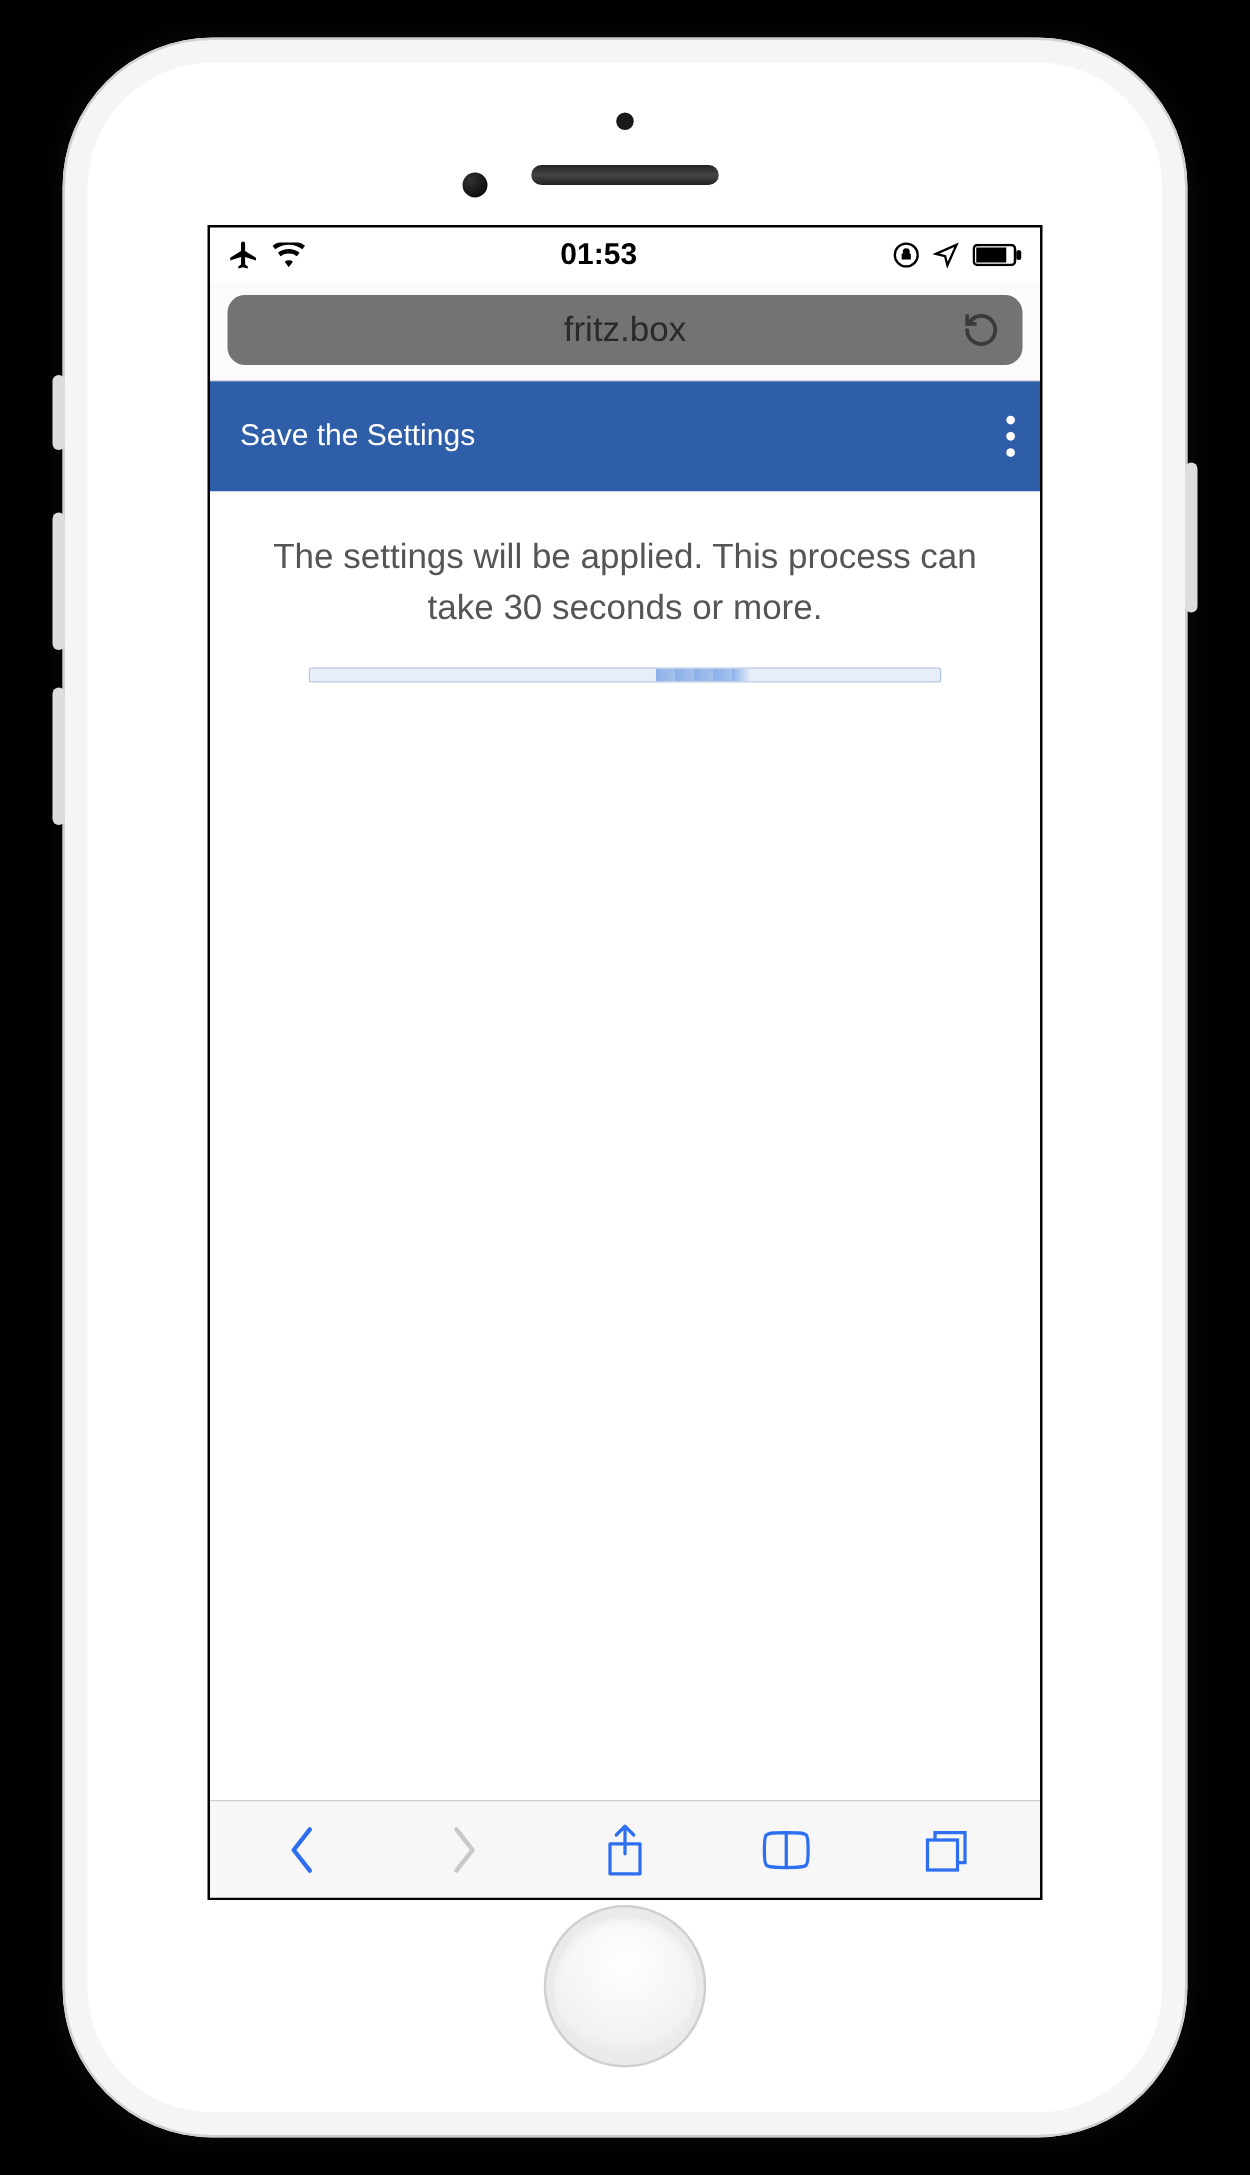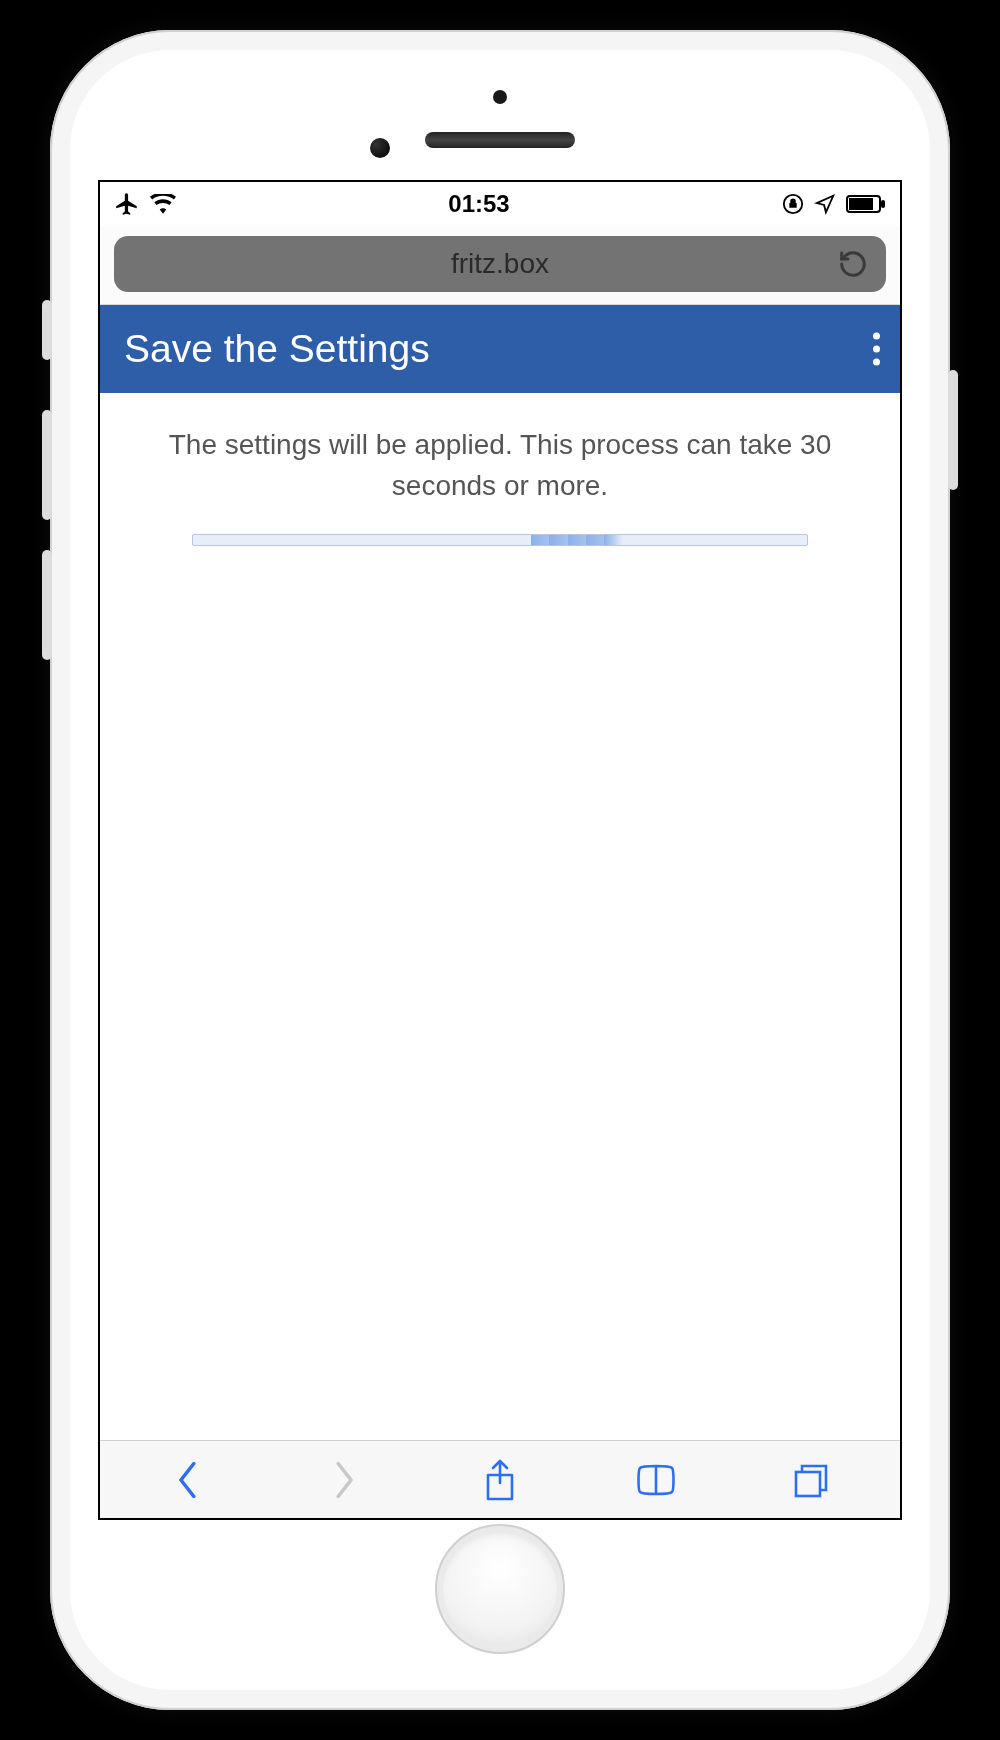--- a/index.html
+++ b/index.html
@@ -65,21 +65,21 @@
     left: 50%;
     transform: translateX(-50%);
     width: 150px;
     height: 16px;
     background: linear-gradient(#222,#444,#222);
     border-radius: 10px;
   }
 
   
   .screen {
-    width: 804px;
+    width: 668px;
     height: 1340px;
     background: #fff;
     border: 2px solid #000;
     display: flex;
     flex-direction: column;
   }
 
   
   .statusbar {
     height: 44px;
@@ -118,21 +118,21 @@
   }
 
   
   .app-header {
     background: #2f5ea8;
     color: #fff;
     height: 88px;
     display: flex;
     align-items: center;
     padding: 0 24px;
-    font-size: 39px;
+    font-size: 24px;
     position: relative;
   }
   .kebab {
     position: absolute;
     right: 20px;
     top: 50%;
     transform: translateY(-50%);
     display: flex;
     flex-direction: column;
     gap: 6px;

